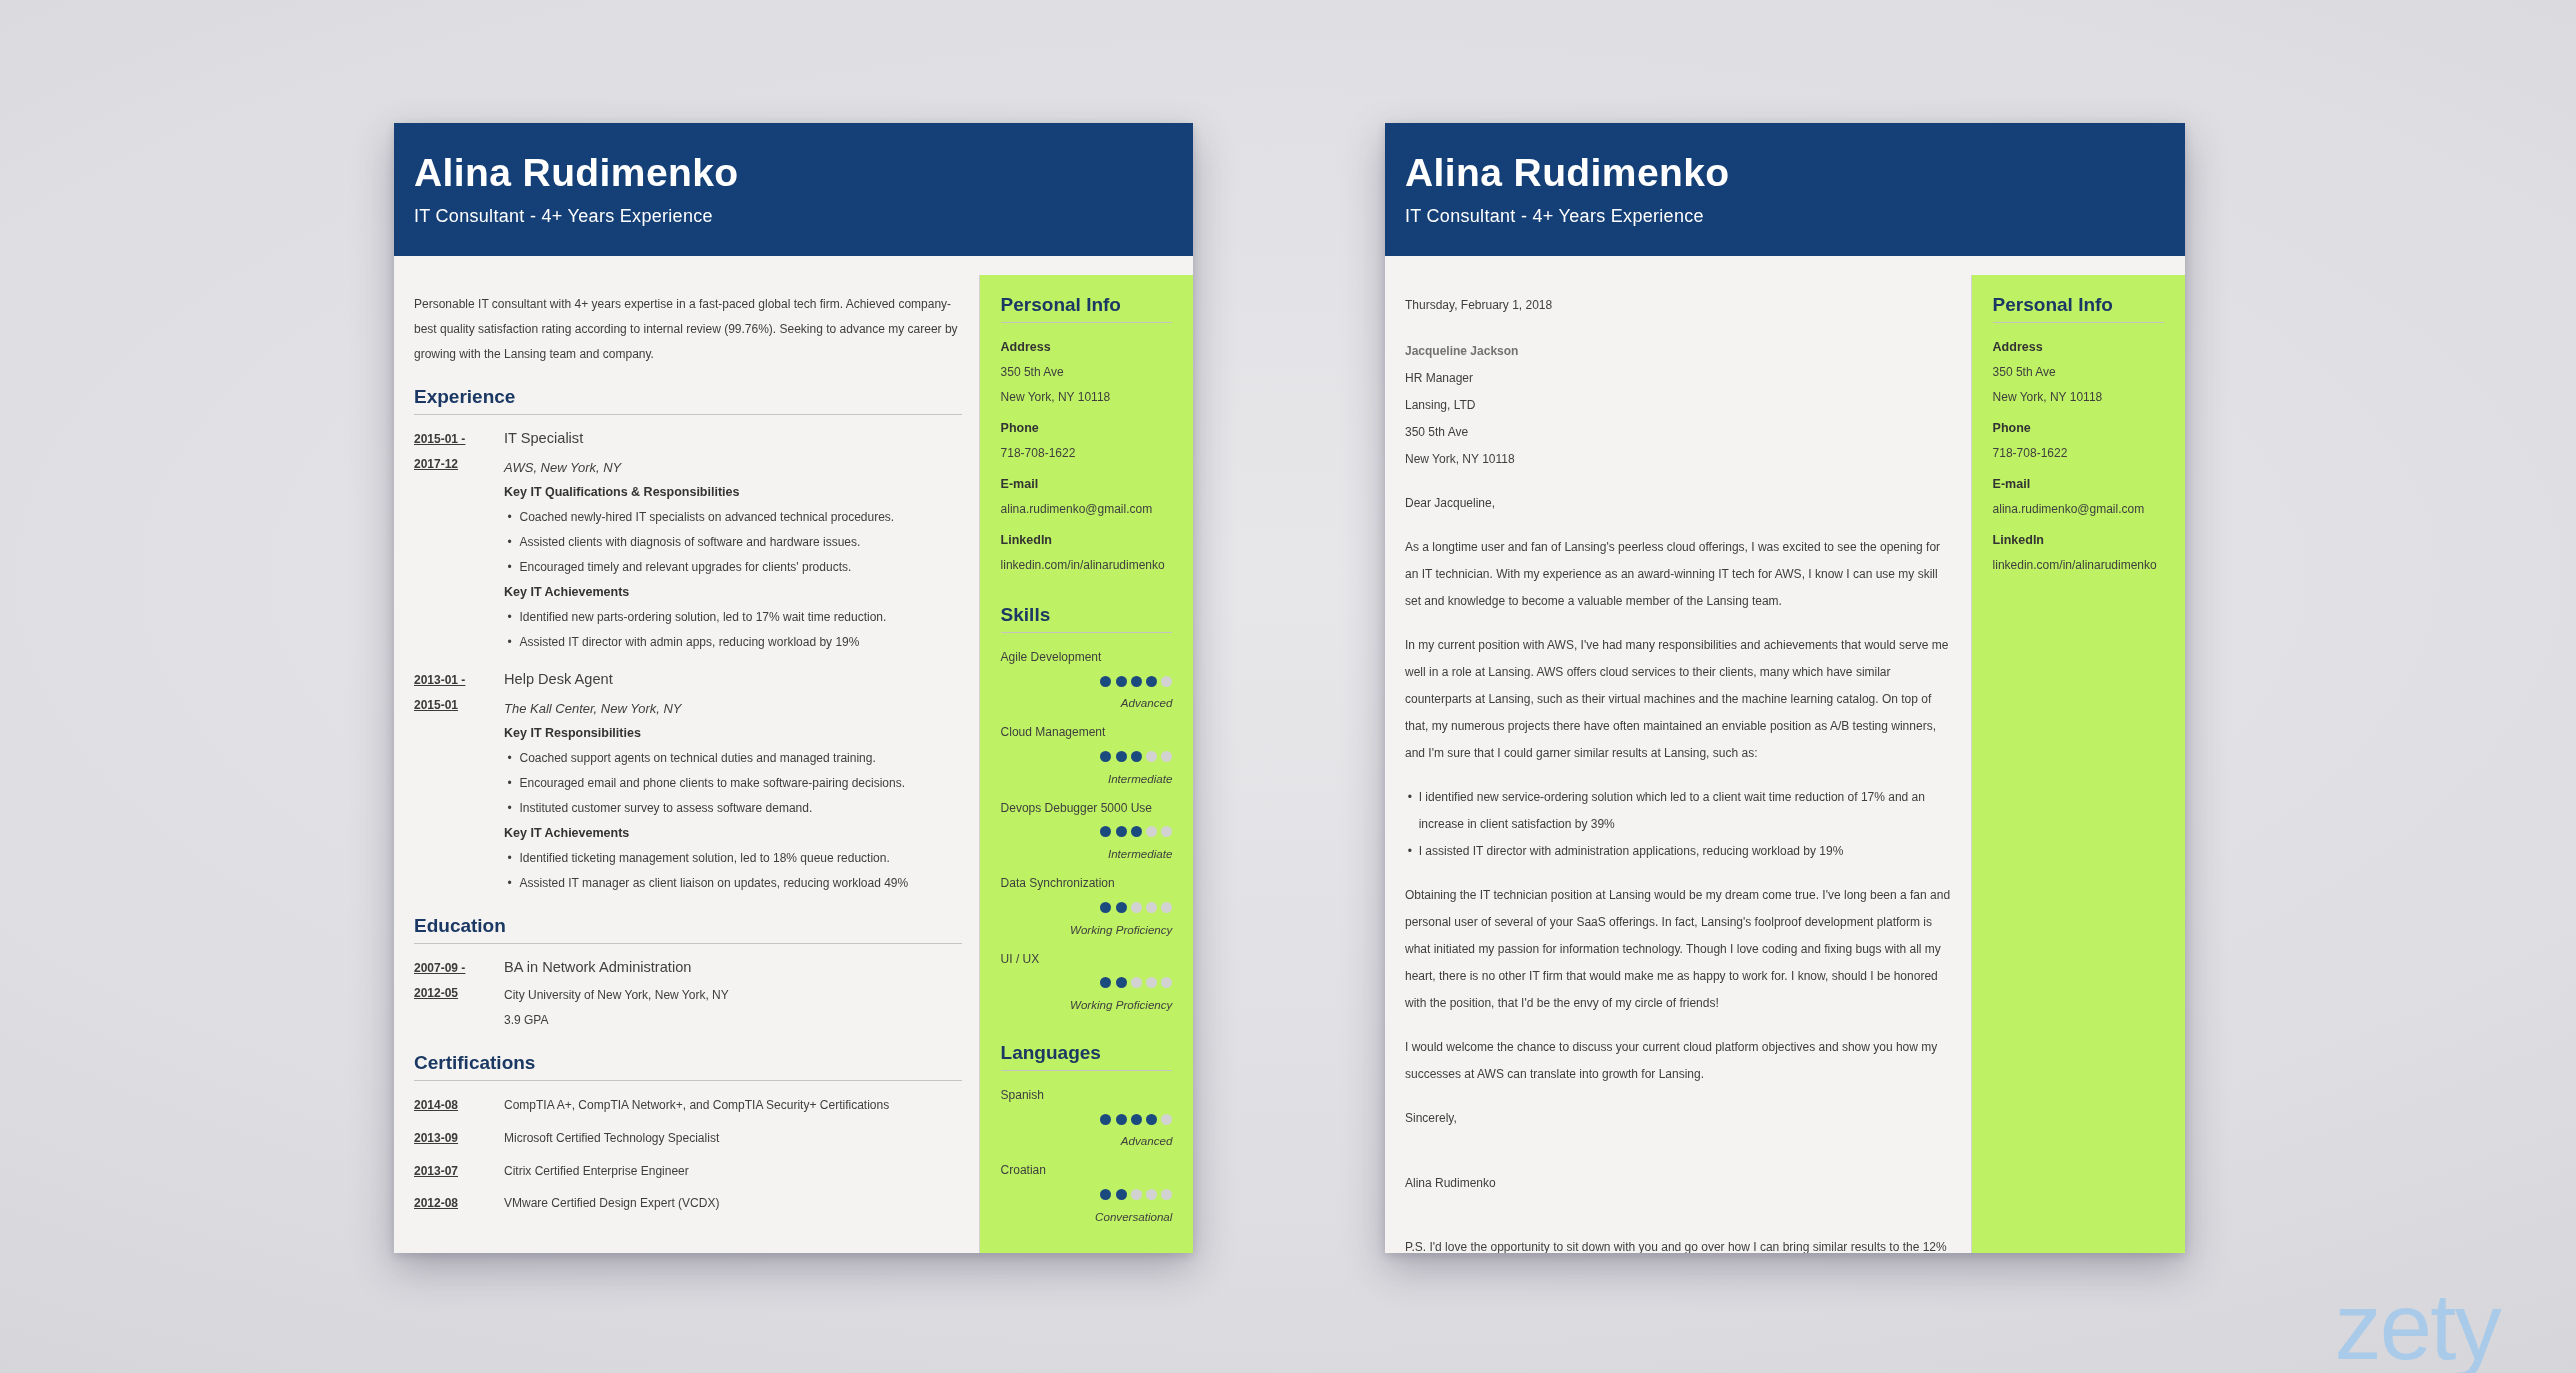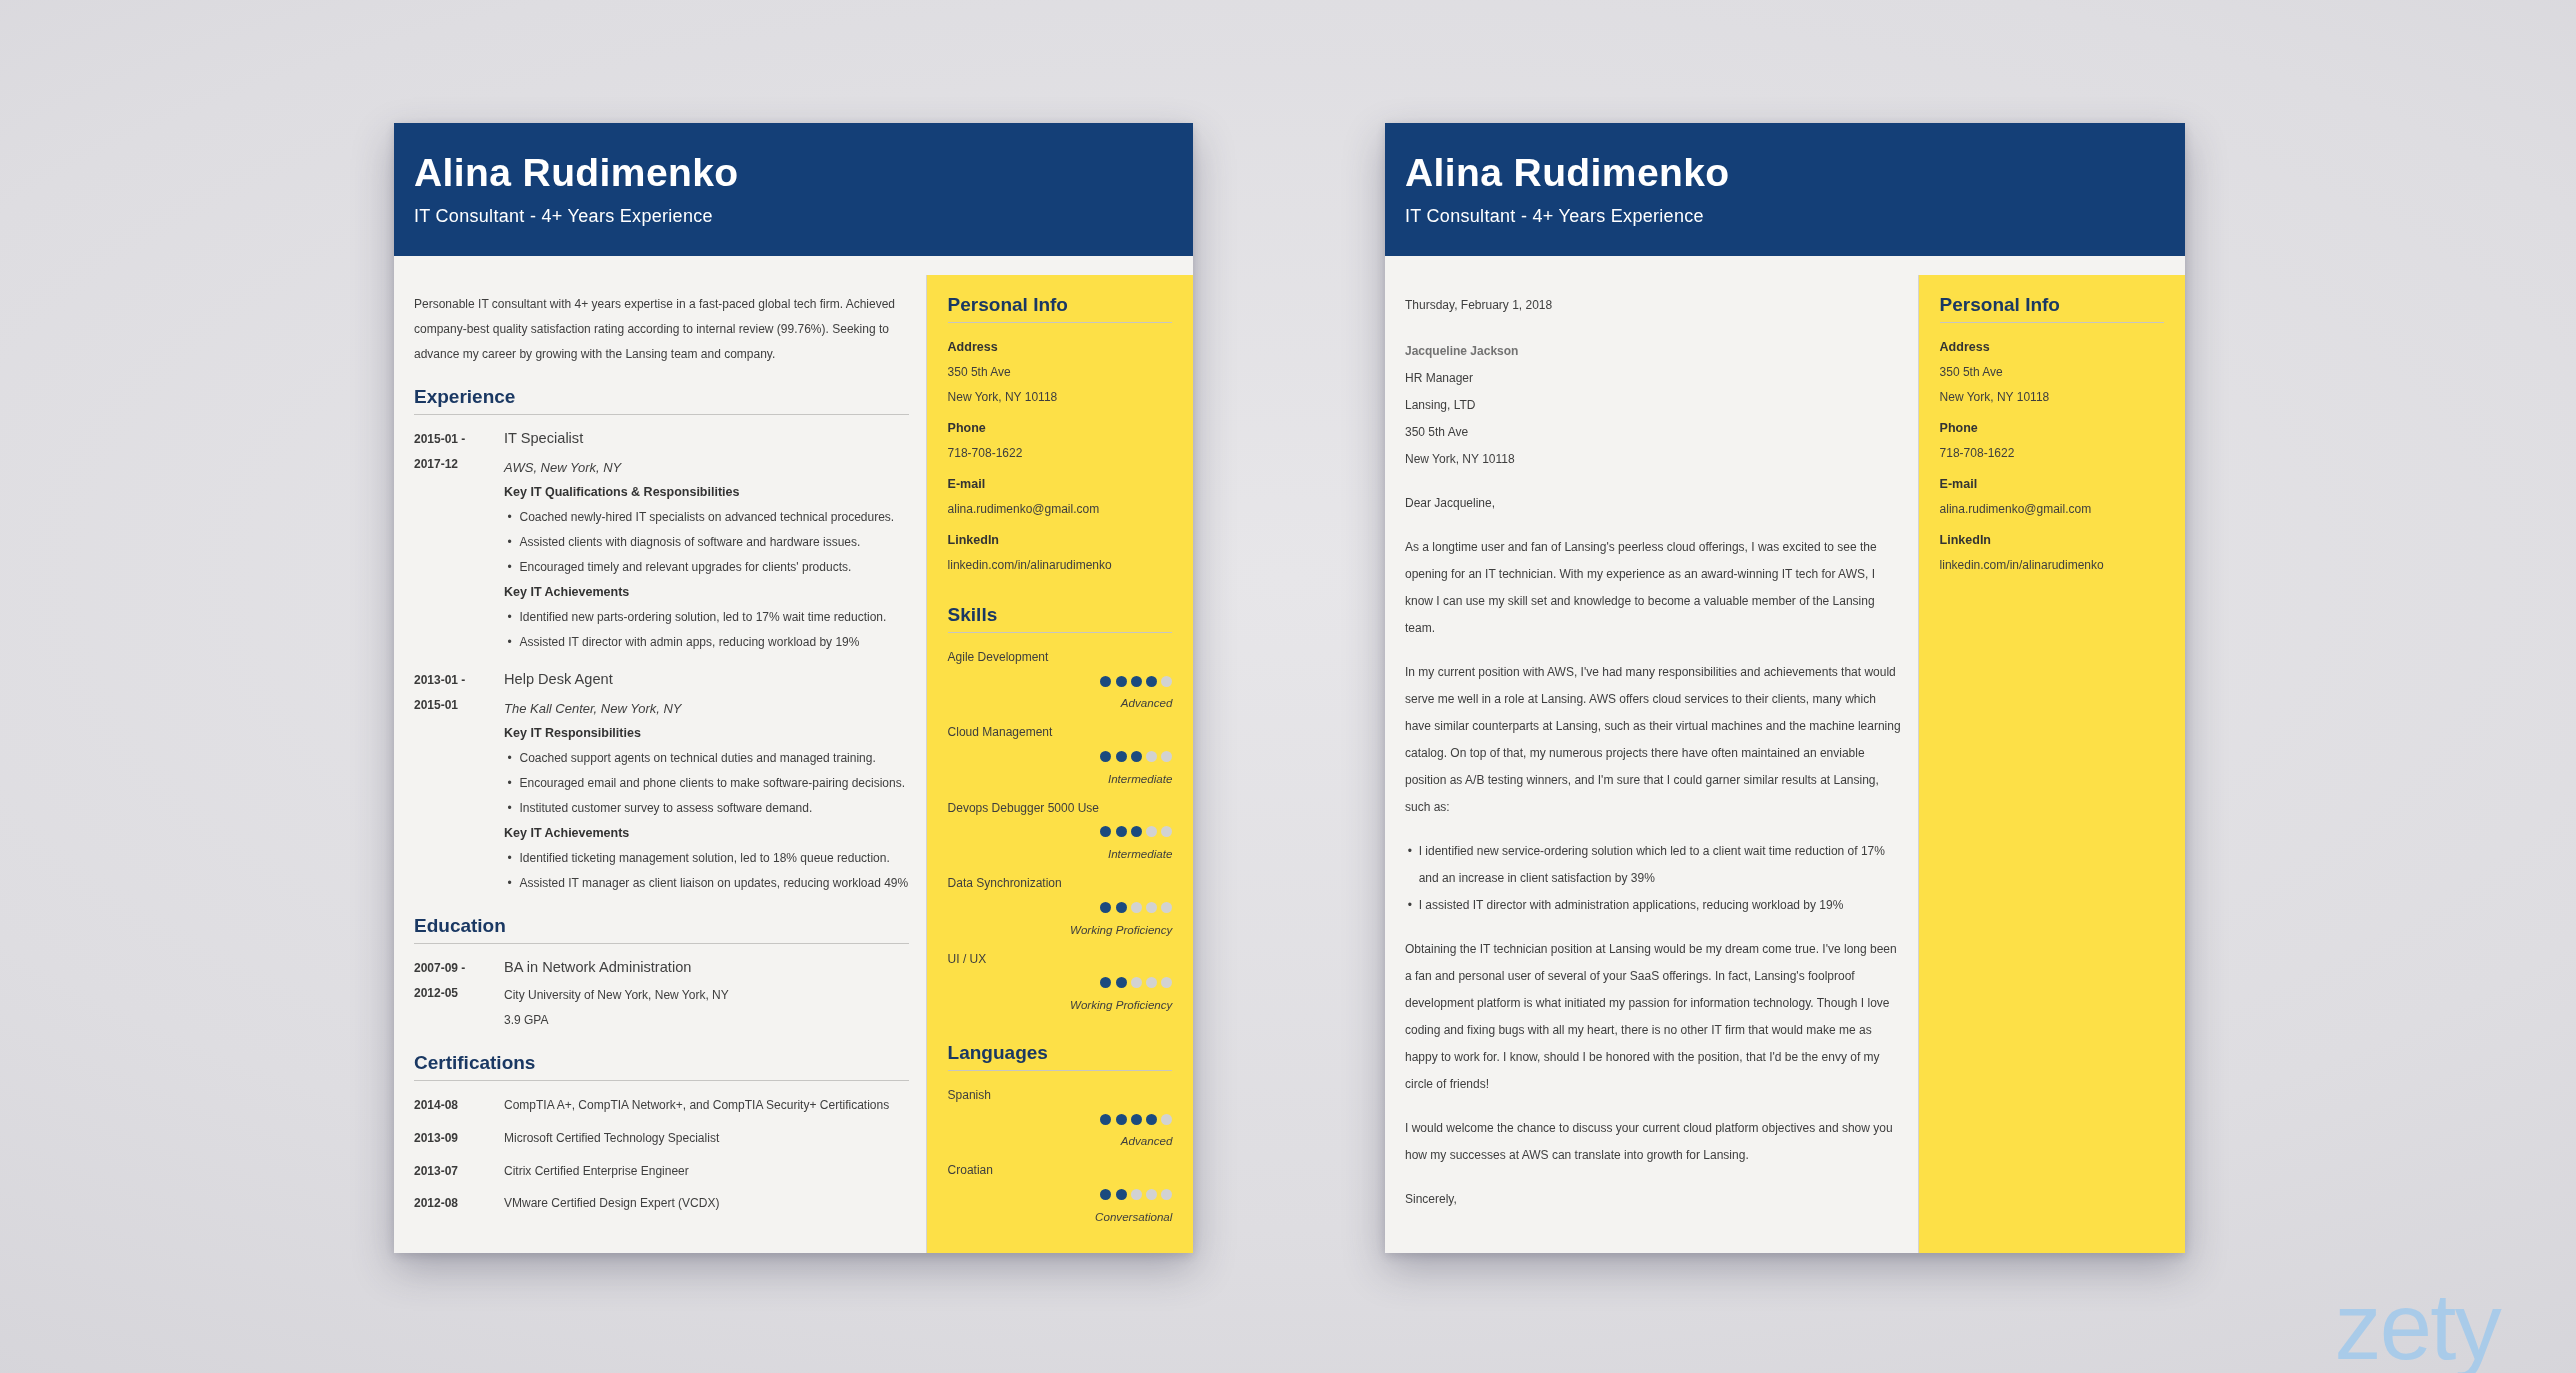--- a/index.html
+++ b/index.html
@@ -18,37 +18,37 @@
   .doc-header{
     flex:none;height:133px;background:#143f77;color:#ffffff;
     display:flex;flex-direction:column;justify-content:center;
     padding-left:20px;box-sizing:border-box;
   }
   .doc-name{font-size:39px;font-weight:bold;letter-spacing:0.4px;line-height:1.1;margin-bottom:10.3px;}
   .doc-subtitle{font-size:18px;font-weight:normal;letter-spacing:0.3px;}
   .doc-cols{flex:1;display:flex;min-height:0;}
   .main-col{flex:1;padding:17px 17px 0 20px;min-width:0;}
   .side-col{
-    flex:none;width:267px;box-sizing:border-box;background:#fde047;
+    flex:none;width:214px;box-sizing:border-box;background:#bef264;
     border-left:1.7px solid #d4d3d1;padding:19px 20.6px 0 20.6px;
   }
   
   .sec-heading{
     font-size:19px;font-weight:bold;color:#1a3863;
     padding-bottom:6px;border-bottom:1.7px solid #c6c5c3;margin:0 0 12px 0;
   }
   .section{margin-top:19px;}
   .side-section{margin-top:26px;}
   .side-section.first{margin-top:0;}
   
   .summary{font-size:12px;line-height:25px;color:#3e3e3e;margin:0;}
   .entry{display:flex;margin-bottom:13.7px;}
   .entry:last-child{margin-bottom:0;}
   .entry-dates{flex:none;width:90px;font-size:12px;font-weight:bold;color:#3a3a3a;line-height:25px;}
-  .entry-dates div{white-space:nowrap;}
+  .entry-dates div{white-space:nowrap;text-decoration:underline;}
   .entry-body{flex:1;min-width:0;color:#3e3e3e;}
   .entry-title{font-size:14.6px;font-weight:normal;color:#404040;line-height:19px;margin:1.7px 0 6.9px 0;}
   .entry-company{font-size:13px;font-style:italic;line-height:25px;margin:0;}
   .group-label{font-size:12.5px;font-weight:bold;color:#333333;line-height:25px;}
   ul.bullets{margin:0;padding:0 0 0 15.5px;list-style:none;}
   ul.bullets li{font-size:12px;line-height:25px;position:relative;}
   ul.bullets li::before{content:"\2022";position:absolute;left:-12px;color:#3e3e3e;}
   .plain-line{font-size:12px;line-height:25px;margin:0;}
   .cert-name{font-size:12px;line-height:25px;max-width:404px;}
   .cert-row{margin-bottom:7.7px;}

